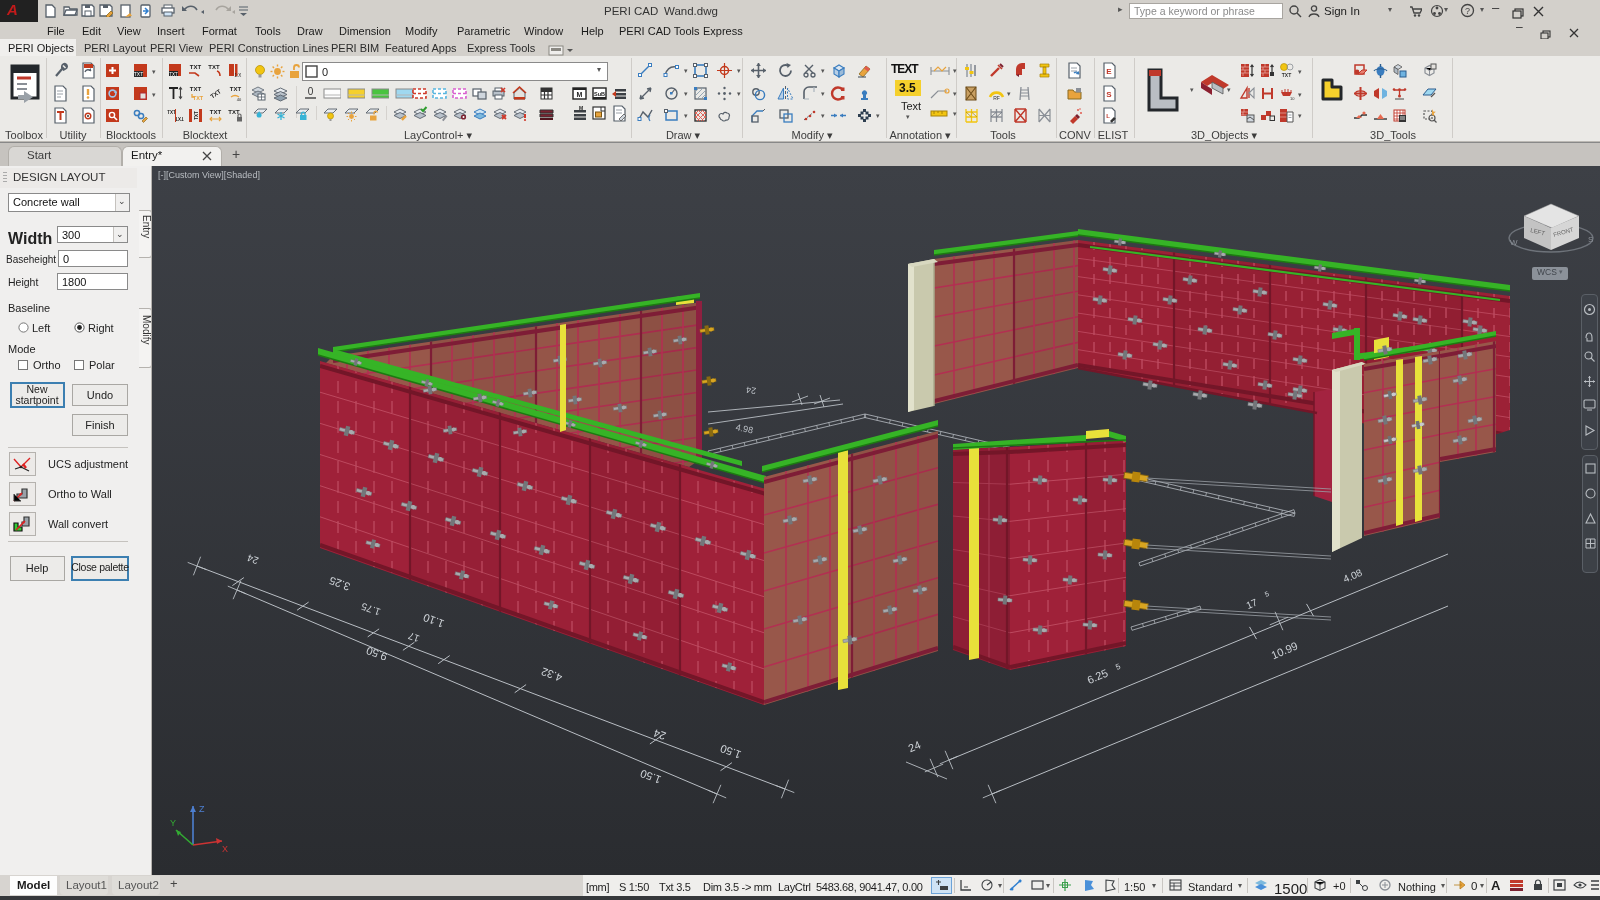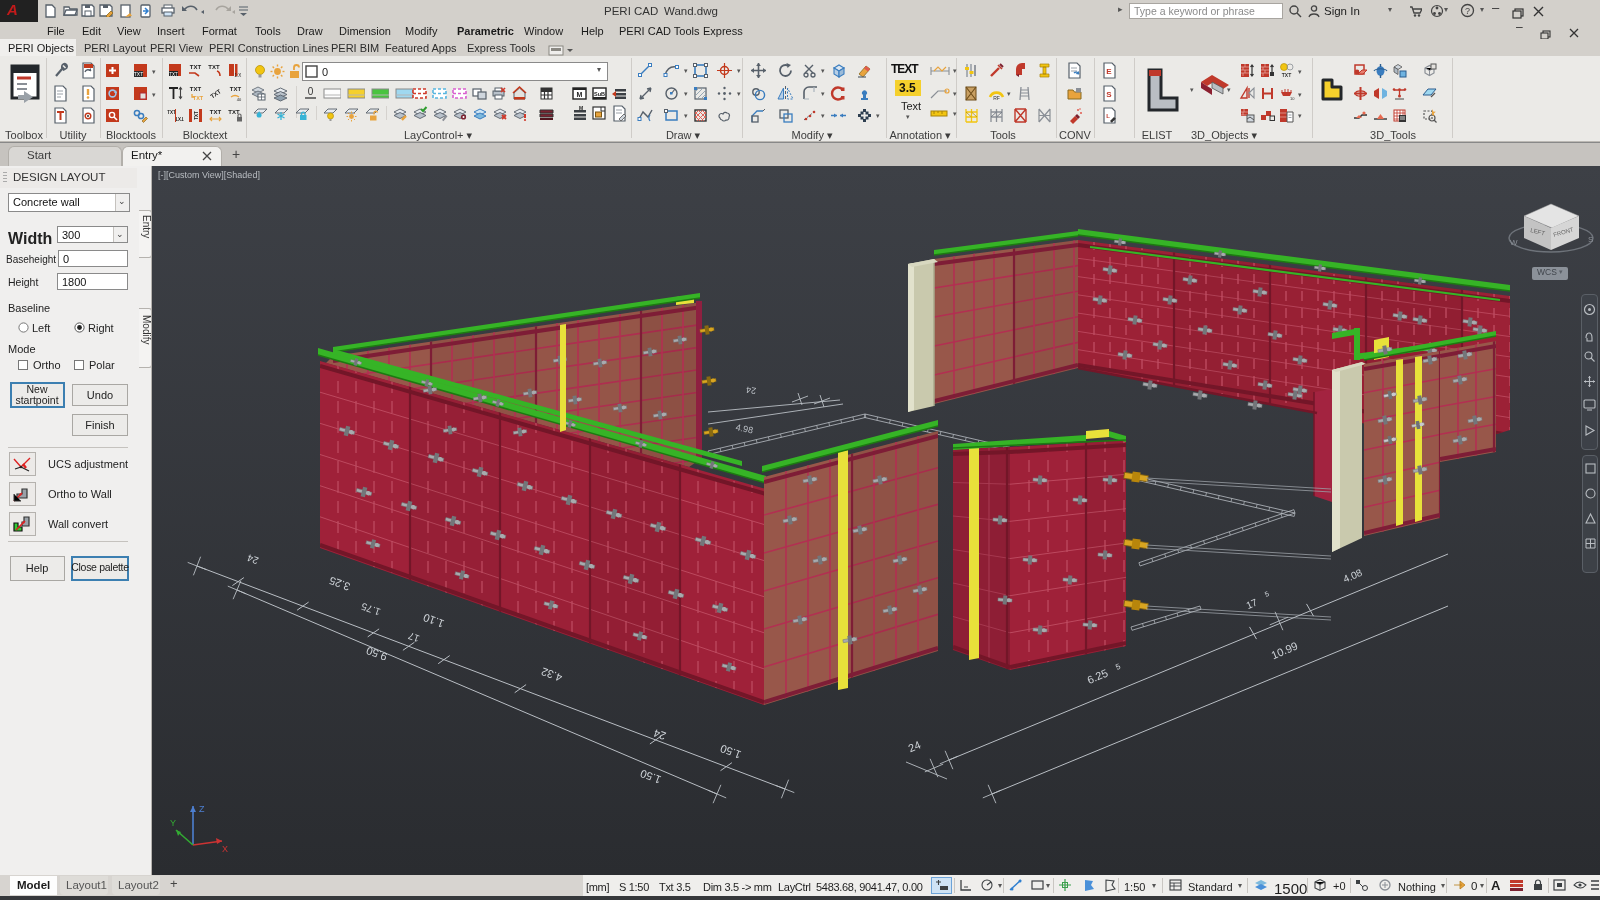--- a/index.html
+++ b/index.html
@@ -99,21 +99,21 @@
     <div class="" style="left:0px;top:22px;width:1600px;height:17px;background:#d3d0cb;"></div>
     <div class="t" style="left:47px;top:25px;font-size:11px;color:#1a1a1a;font-weight:normal;">File</div>
     <div class="t" style="left:82px;top:25px;font-size:11px;color:#1a1a1a;font-weight:normal;">Edit</div>
     <div class="t" style="left:117px;top:25px;font-size:11px;color:#1a1a1a;font-weight:normal;">View</div>
     <div class="t" style="left:157px;top:25px;font-size:11px;color:#1a1a1a;font-weight:normal;">Insert</div>
     <div class="t" style="left:202px;top:25px;font-size:11px;color:#1a1a1a;font-weight:normal;">Format</div>
     <div class="t" style="left:255px;top:25px;font-size:11px;color:#1a1a1a;font-weight:normal;">Tools</div>
     <div class="t" style="left:297px;top:25px;font-size:11px;color:#1a1a1a;font-weight:normal;">Draw</div>
     <div class="t" style="left:339px;top:25px;font-size:11px;color:#1a1a1a;font-weight:normal;">Dimension</div>
     <div class="t" style="left:405px;top:25px;font-size:11px;color:#1a1a1a;font-weight:normal;">Modify</div>
-    <div class="t" style="left:457px;top:25px;font-size:11px;color:#1a1a1a;font-weight:bold;">Parametric</div>
+    <div class="t" style="left:457px;top:25px;font-size:11px;color:#1a1a1a;font-weight:normal;">Parametric</div>
     <div class="t" style="left:524px;top:25px;font-size:11px;color:#1a1a1a;font-weight:normal;">Window</div>
     <div class="t" style="left:581px;top:25px;font-size:11px;color:#1a1a1a;font-weight:normal;">Help</div>
     <div class="t" style="left:619px;top:25px;font-size:11px;color:#1a1a1a;font-weight:normal;">PERI CAD Tools</div>
     <div class="t" style="left:703px;top:25px;font-size:11px;color:#1a1a1a;font-weight:normal;">Express</div>
     <div class="t" style="left:1516px;top:21px;font-size:12px;color:#333;font-weight:normal;">–</div>
     <div style="left:1540px;top:26px;"><svg width="11" height="10">
         <rect x="3" y="1" width="7" height="6" fill="none" stroke="#333" stroke-width="1.1"></rect>
         <rect x="1" y="3" width="7" height="6" fill="#d3d0cb" stroke="#333" stroke-width="1.1"></rect>
       </svg></div>
     <div style="left:1568px;top:25px;"><svg width="12" height="12">
@@ -150,21 +150,21 @@
     <div class="t" style="left:24px;top:129px;transform:translateX(-50%);font-size:11px;color:#3c3c3c;">Toolbox</div>
     <div class="t" style="left:73px;top:129px;transform:translateX(-50%);font-size:11px;color:#3c3c3c;">Utility</div>
     <div class="t" style="left:131px;top:129px;transform:translateX(-50%);font-size:11px;color:#3c3c3c;">Blocktools</div>
     <div class="t" style="left:205px;top:129px;transform:translateX(-50%);font-size:11px;color:#3c3c3c;">Blocktext</div>
     <div class="t" style="left:438px;top:129px;transform:translateX(-50%);font-size:11px;color:#3c3c3c;">LayControl+ ▾</div>
     <div class="t" style="left:683px;top:129px;transform:translateX(-50%);font-size:11px;color:#3c3c3c;">Draw ▾</div>
     <div class="t" style="left:812px;top:129px;transform:translateX(-50%);font-size:11px;color:#3c3c3c;">Modify ▾</div>
     <div class="t" style="left:920px;top:129px;transform:translateX(-50%);font-size:11px;color:#3c3c3c;">Annotation ▾</div>
     <div class="t" style="left:1003px;top:129px;transform:translateX(-50%);font-size:11px;color:#3c3c3c;">Tools</div>
     <div class="t" style="left:1075px;top:129px;transform:translateX(-50%);font-size:11px;color:#3c3c3c;">CONV</div>
-    <div class="t" style="left:1113px;top:129px;transform:translateX(-50%);font-size:11px;color:#3c3c3c;margin-left:44px;">ELIST</div>
+    <div class="t" style="left:1113px;top:129px;transform:translateX(-50%);font-size:11px;color:#3c3c3c;">ELIST</div>
     <div class="t" style="left:1224px;top:129px;transform:translateX(-50%);font-size:11px;color:#3c3c3c;">3D_Objects ▾</div>
     <div class="t" style="left:1393px;top:129px;transform:translateX(-50%);font-size:11px;color:#3c3c3c;">3D_Tools</div>
     <div class="ic" style="left:10px;top:64px;">
       <svg width="32" height="40" viewBox="0 0 32 40">
         <rect x="2" y="2" width="26" height="32" fill="#fff" stroke="#23272b" stroke-width="3"></rect>
         <rect x="2" y="2" width="26" height="7" fill="#23272b"></rect>
         <path d="M7 14h14" stroke="#c0392b" stroke-width="3"></path>
         <path d="M7 20h10M7 25h10" stroke="#8a8f96" stroke-width="2"></path>
         <path d="M14 27l9 6-9 6v-4h-6v-4h6z" fill="#9aa1a8"></path>
       </svg>

